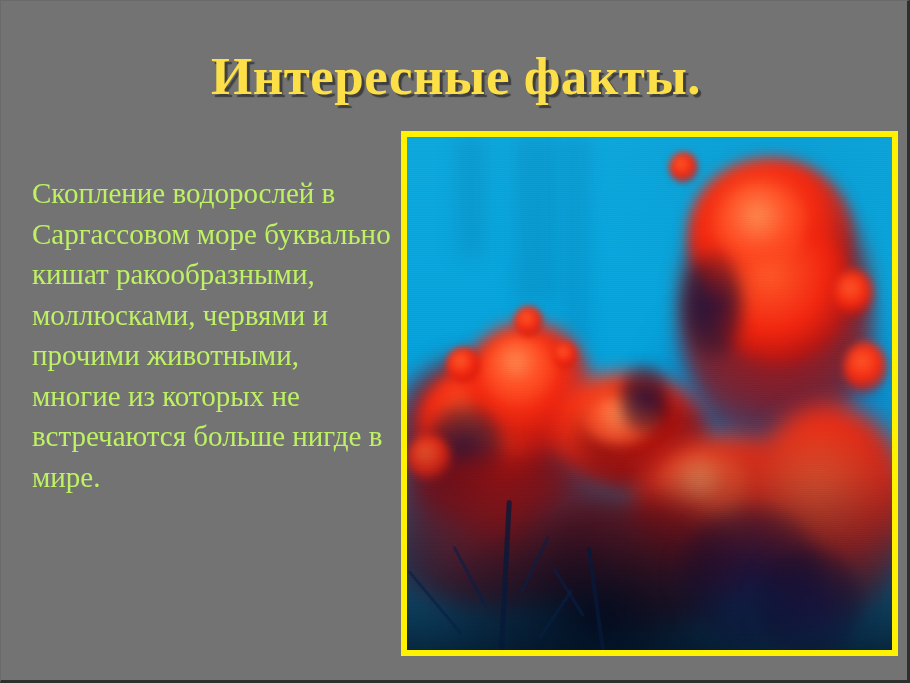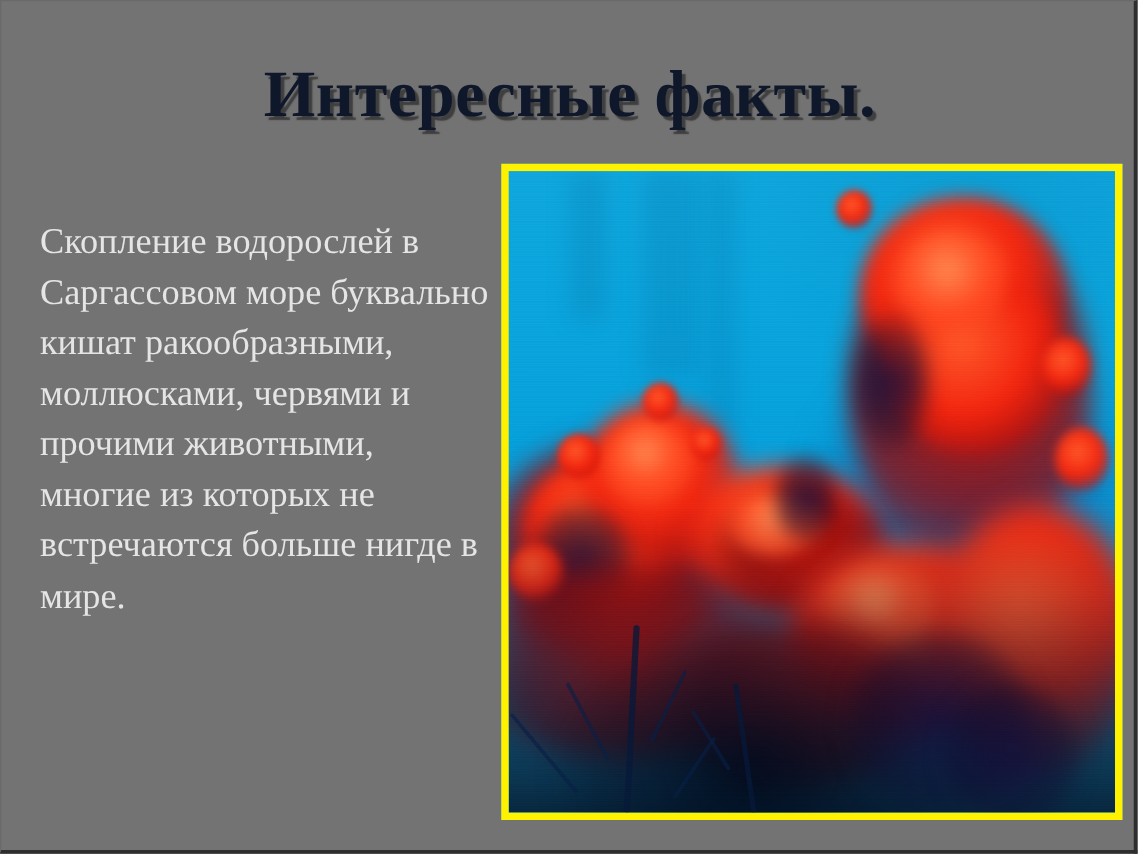--- a/index.html
+++ b/index.html
@@ -27,35 +27,35 @@
     position: absolute;
     left: 0;
     top: 46px;
     width: 910px;
     text-align: center;
     font-family: "Liberation Serif", "DejaVu Serif", serif;
     font-weight: bold;
     font-size: 53px;
     line-height: 58px;
     letter-spacing: 0.5px;
-    color: #0f172a;
+    color: #fde047;
     text-shadow: 3px 3px 1px rgba(30,30,30,0.62);
     white-space: nowrap;
   }
 
   
   .body-text {
     position: absolute;
     left: 31px;
     top: 172px;
     width: 360px;
     font-family: "Liberation Serif", "DejaVu Serif", serif;
     font-size: 29px;
     line-height: 40.5px;
-    color: #e5e5e5;
+    color: #bef264;
     text-align: left;
     white-space: pre-line;
   }
 
   
   .photo-frame {
     position: absolute;
     left: 400px;
     top: 130px;
     width: 497px;

